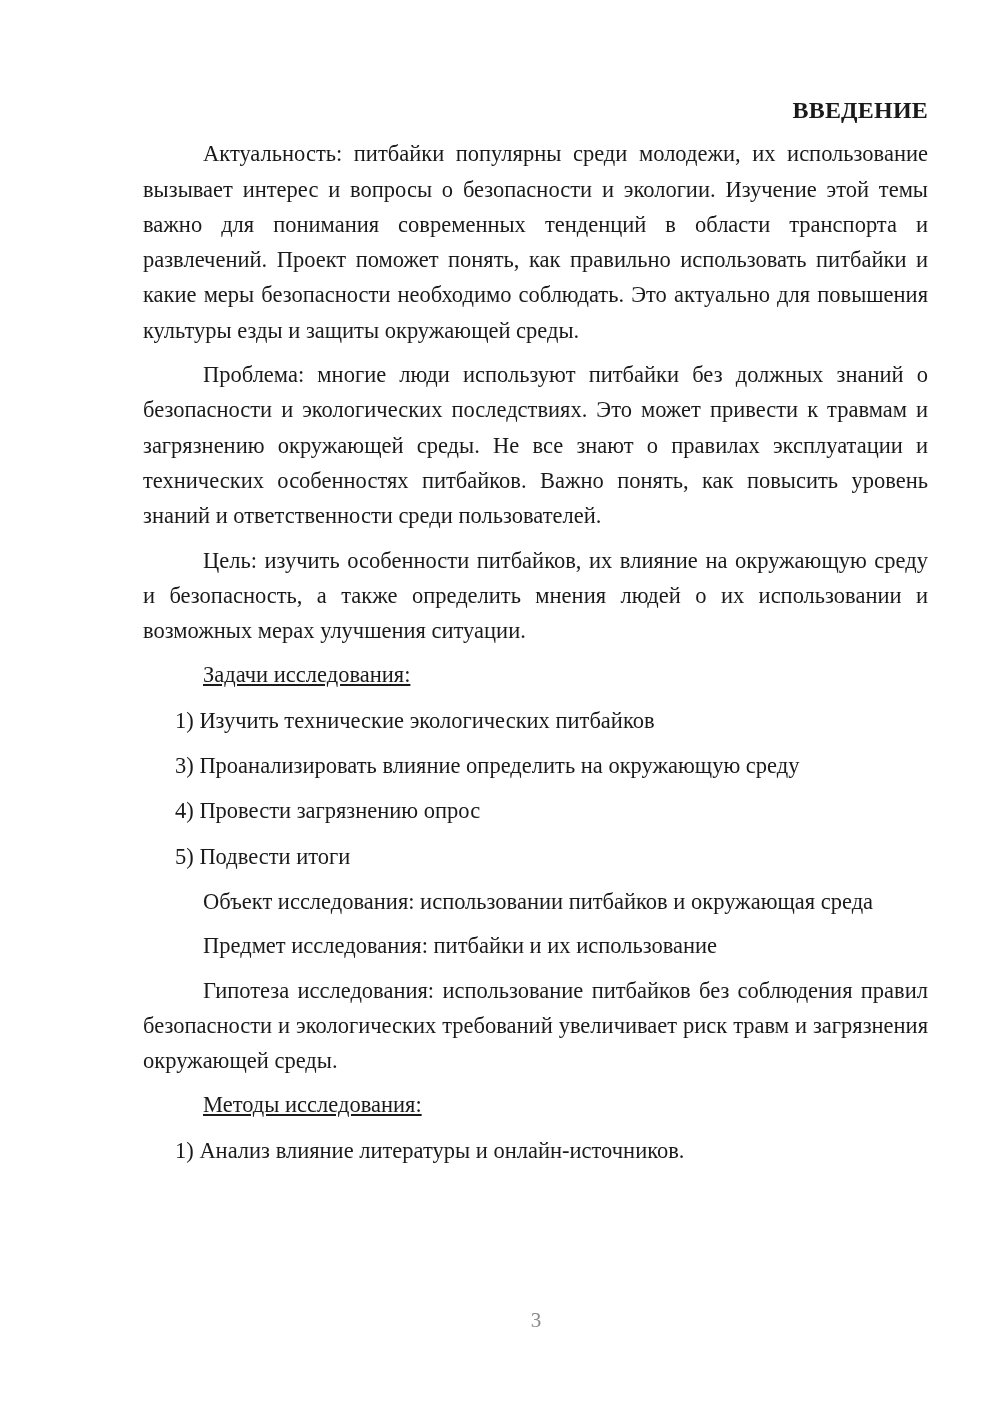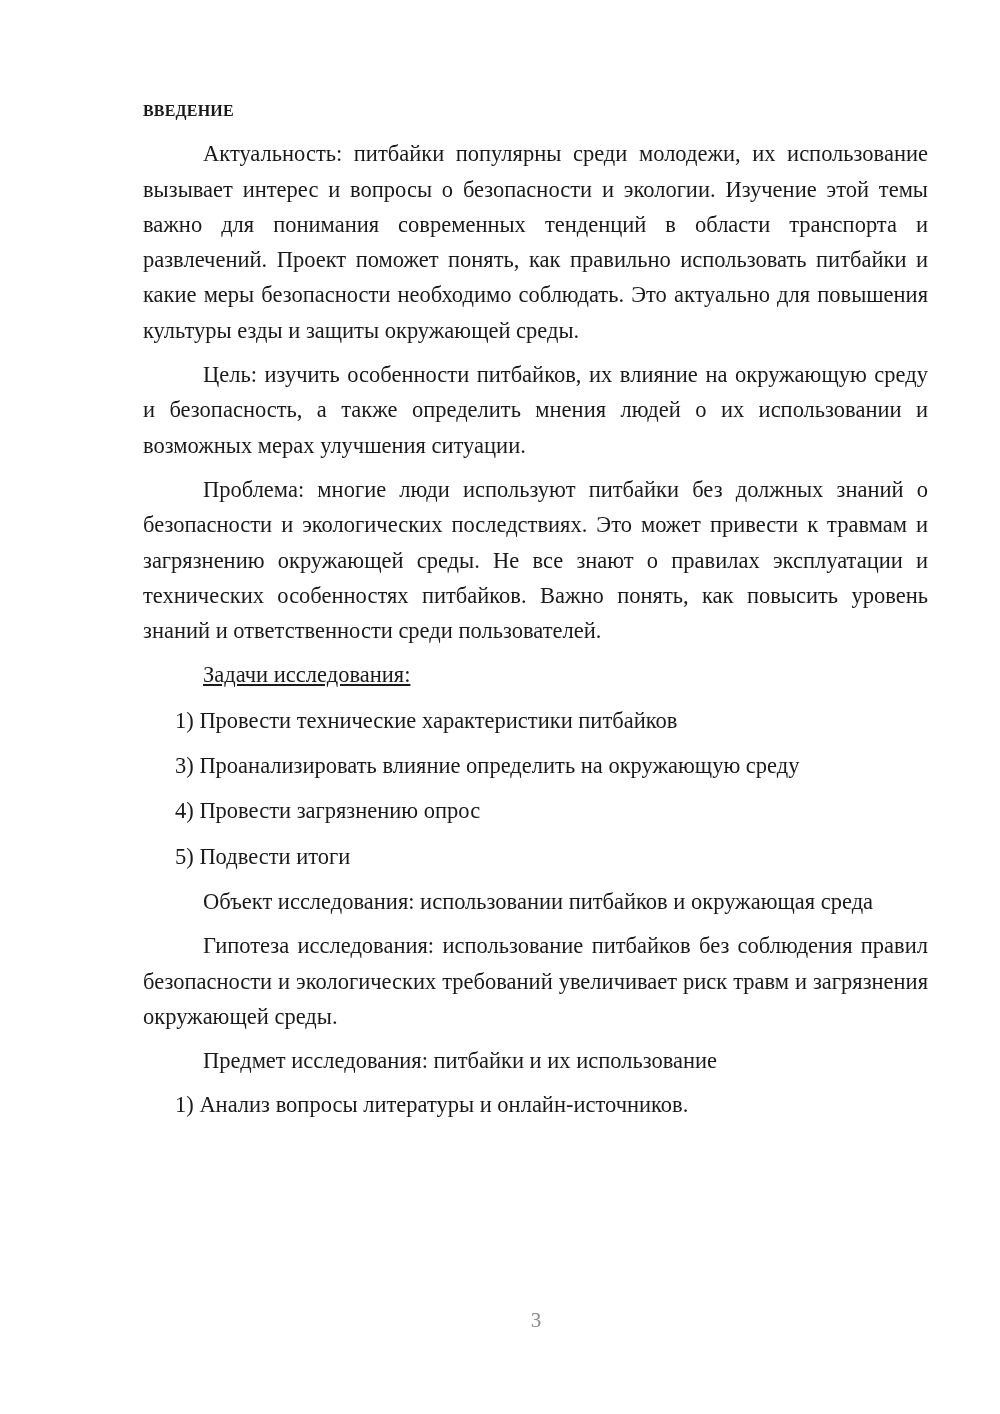--- a/index.html
+++ b/index.html
@@ -25,23 +25,23 @@
     }
     .content {
       position: absolute;
       left: 143px;
       top: 93px;
       width: 785px;
       font-size: 22.5px;
       line-height: 35.3px;
     }
     .title {
-      text-align: left;
+      text-align: right;
       font-weight: bold;
-      font-size: 16px;
+      font-size: 24px;
       margin: 0 0 8px 0;
       letter-spacing: 0.2px;
     }
     .para {
       text-align: justify;
       text-indent: 60px;
       margin: 0 0 9px 0;
       hyphens: none;
     }
     .heading-line {
@@ -70,51 +70,52 @@
 </head>
 <body>
 
 <div class="page">
   <div class="content">
 
     <div class="title">ВВЕДЕНИЕ</div>
 
     <p class="para">Актуальность: питбайки популярны среди молодежи, их использование вызывает интерес и вопросы о безопасности и экологии. Изучение этой темы важно для понимания современных тенденций в области транспорта и развлечений. Проект поможет понять, как правильно использовать питбайки и какие меры безопасности необходимо соблюдать. Это актуально для повышения культуры езды и защиты окружающей среды.</p>
 
+    <p class="para">Проблема: многие люди используют питбайки без должных знаний о безопасности и экологических последствиях. Это может привести к травмам и загрязнению окружающей среды. Не все знают о правилах эксплуатации и технических особенностях питбайков. Важно понять, как повысить уровень знаний и ответственности среди пользователей.</p>
+
     <p class="para">Цель: изучить особенности питбайков, их влияние на окружающую среду и безопасность, а также определить мнения людей о их использовании и возможных мерах улучшения ситуации.</p>
-
-    <p class="para">Проблема: многие люди используют питбайки без должных знаний о безопасности и экологических последствиях. Это может привести к травмам и загрязнению окружающей среды. Не все знают о правилах эксплуатации и технических особенностях питбайков. Важно понять, как повысить уровень знаний и ответственности среди пользователей.</p>
 
     <div class="heading-line">Задачи исследования:</div>
 
     <div class="list-item">
       <span class="list-num">1)</span>
-      <span>Провести технические характеристики питбайков</span>
+      <span>Изучить технические экологических питбайков</span>
     </div>
     <div class="list-item">
       <span class="list-num">3)</span>
       <span>Проанализировать влияние определить на окружающую среду</span>
     </div>
     <div class="list-item">
       <span class="list-num">4)</span>
       <span>Провести загрязнению опрос</span>
     </div>
     <div class="list-item">
       <span class="list-num">5)</span>
       <span>Подвести итоги</span>
     </div>
 
     <p class="para">Объект исследования: использовании питбайков и окружающая среда</p>
 
+    <p class="para">Предмет исследования: питбайки и их использование</p>
+
     <p class="para">Гипотеза исследования: использование питбайков без соблюдения правил безопасности и экологических требований увеличивает риск травм и загрязнения окружающей среды.</p>
 
-    <p class="para">Предмет исследования: питбайки и их использование</p>
-
+    <div class="heading-line">Методы исследования:</div>
 
     <div class="list-item">
       <span class="list-num">1)</span>
-      <span>Анализ вопросы литературы и онлайн-источников.</span>
+      <span>Анализ влияние литературы и онлайн-источников.</span>
     </div>
 
   </div>
 
   <div class="page-number">3</div>
 </div>
 
 </body></html>

